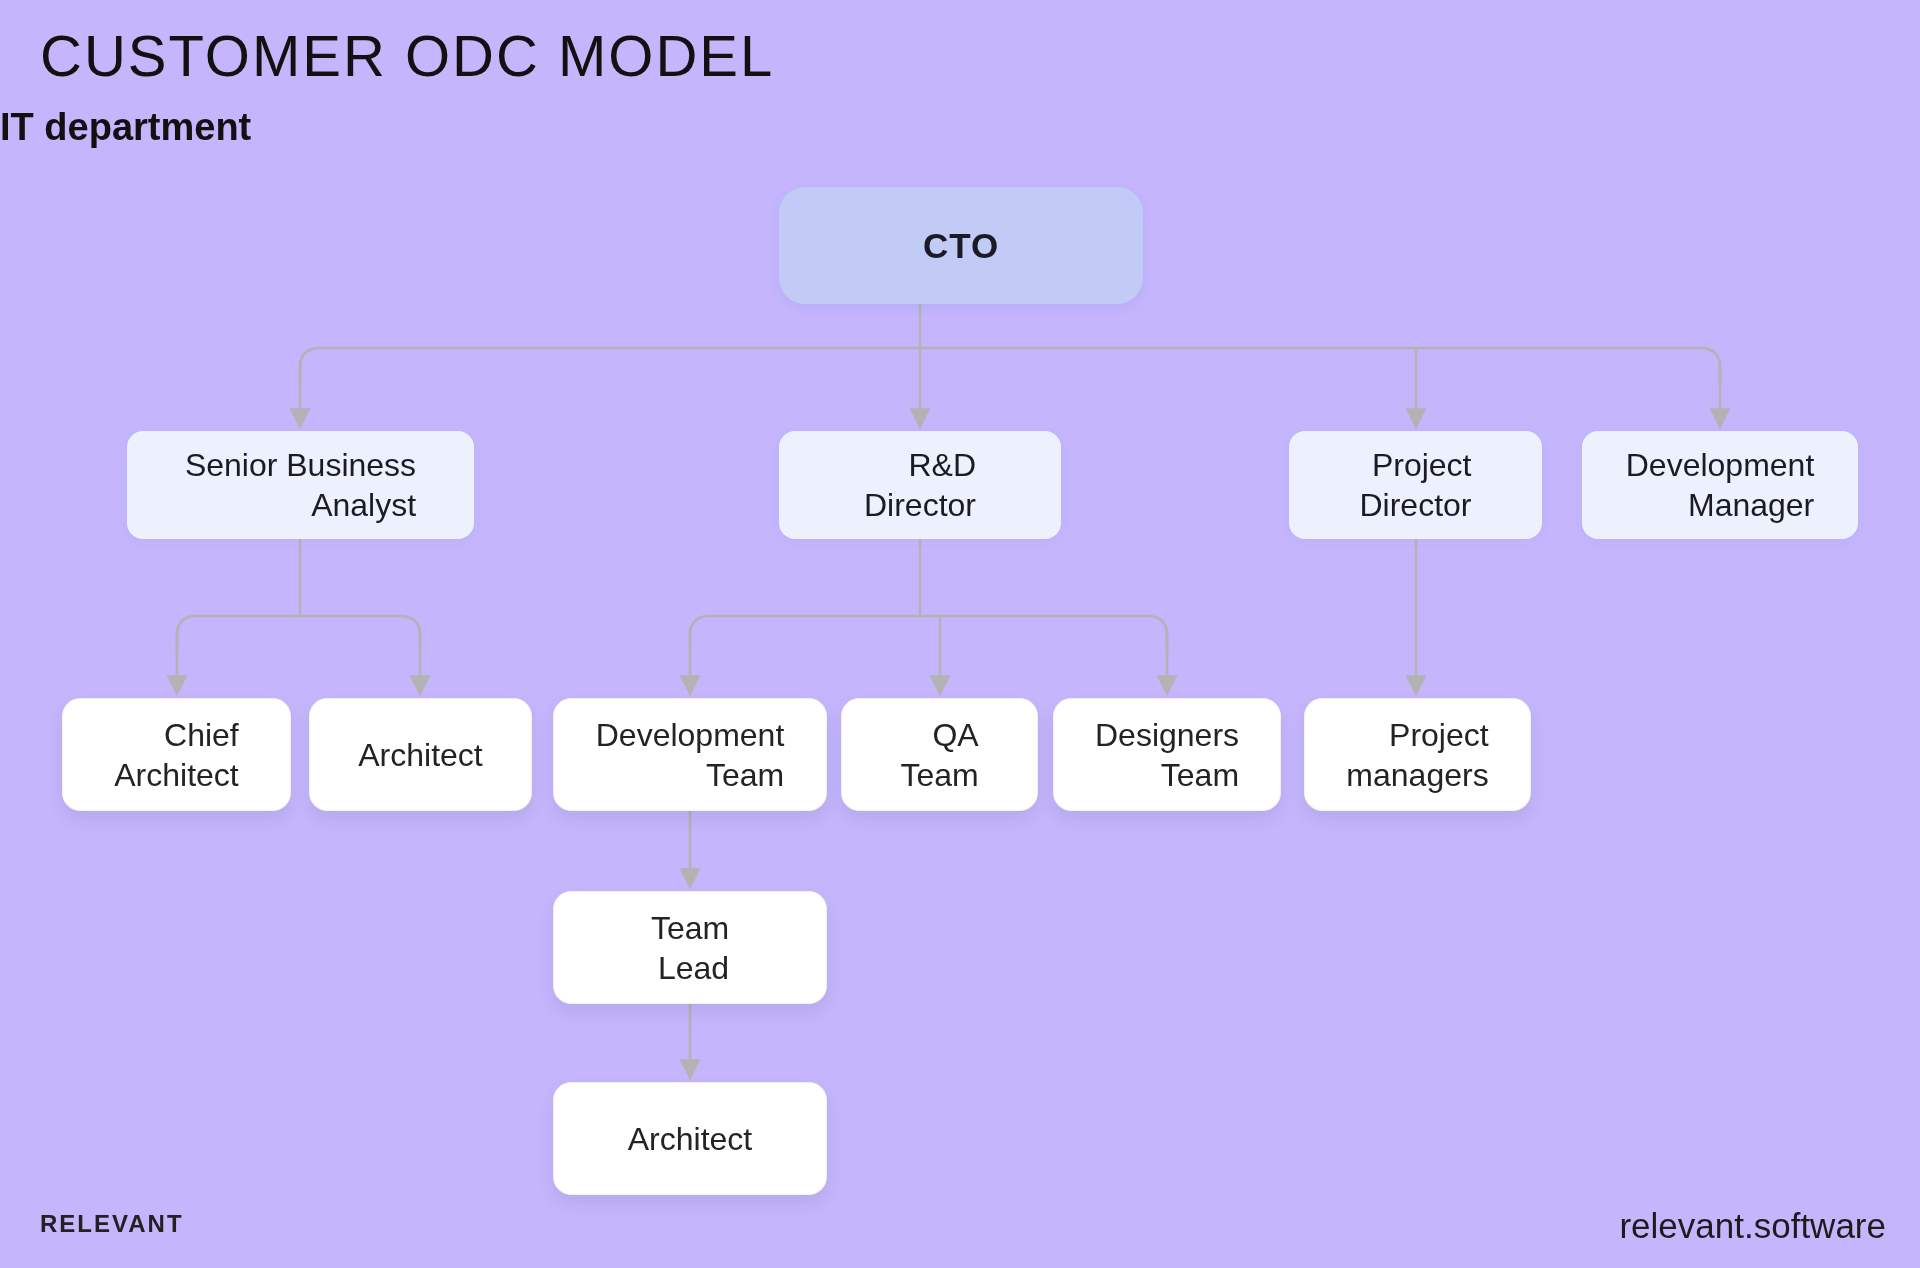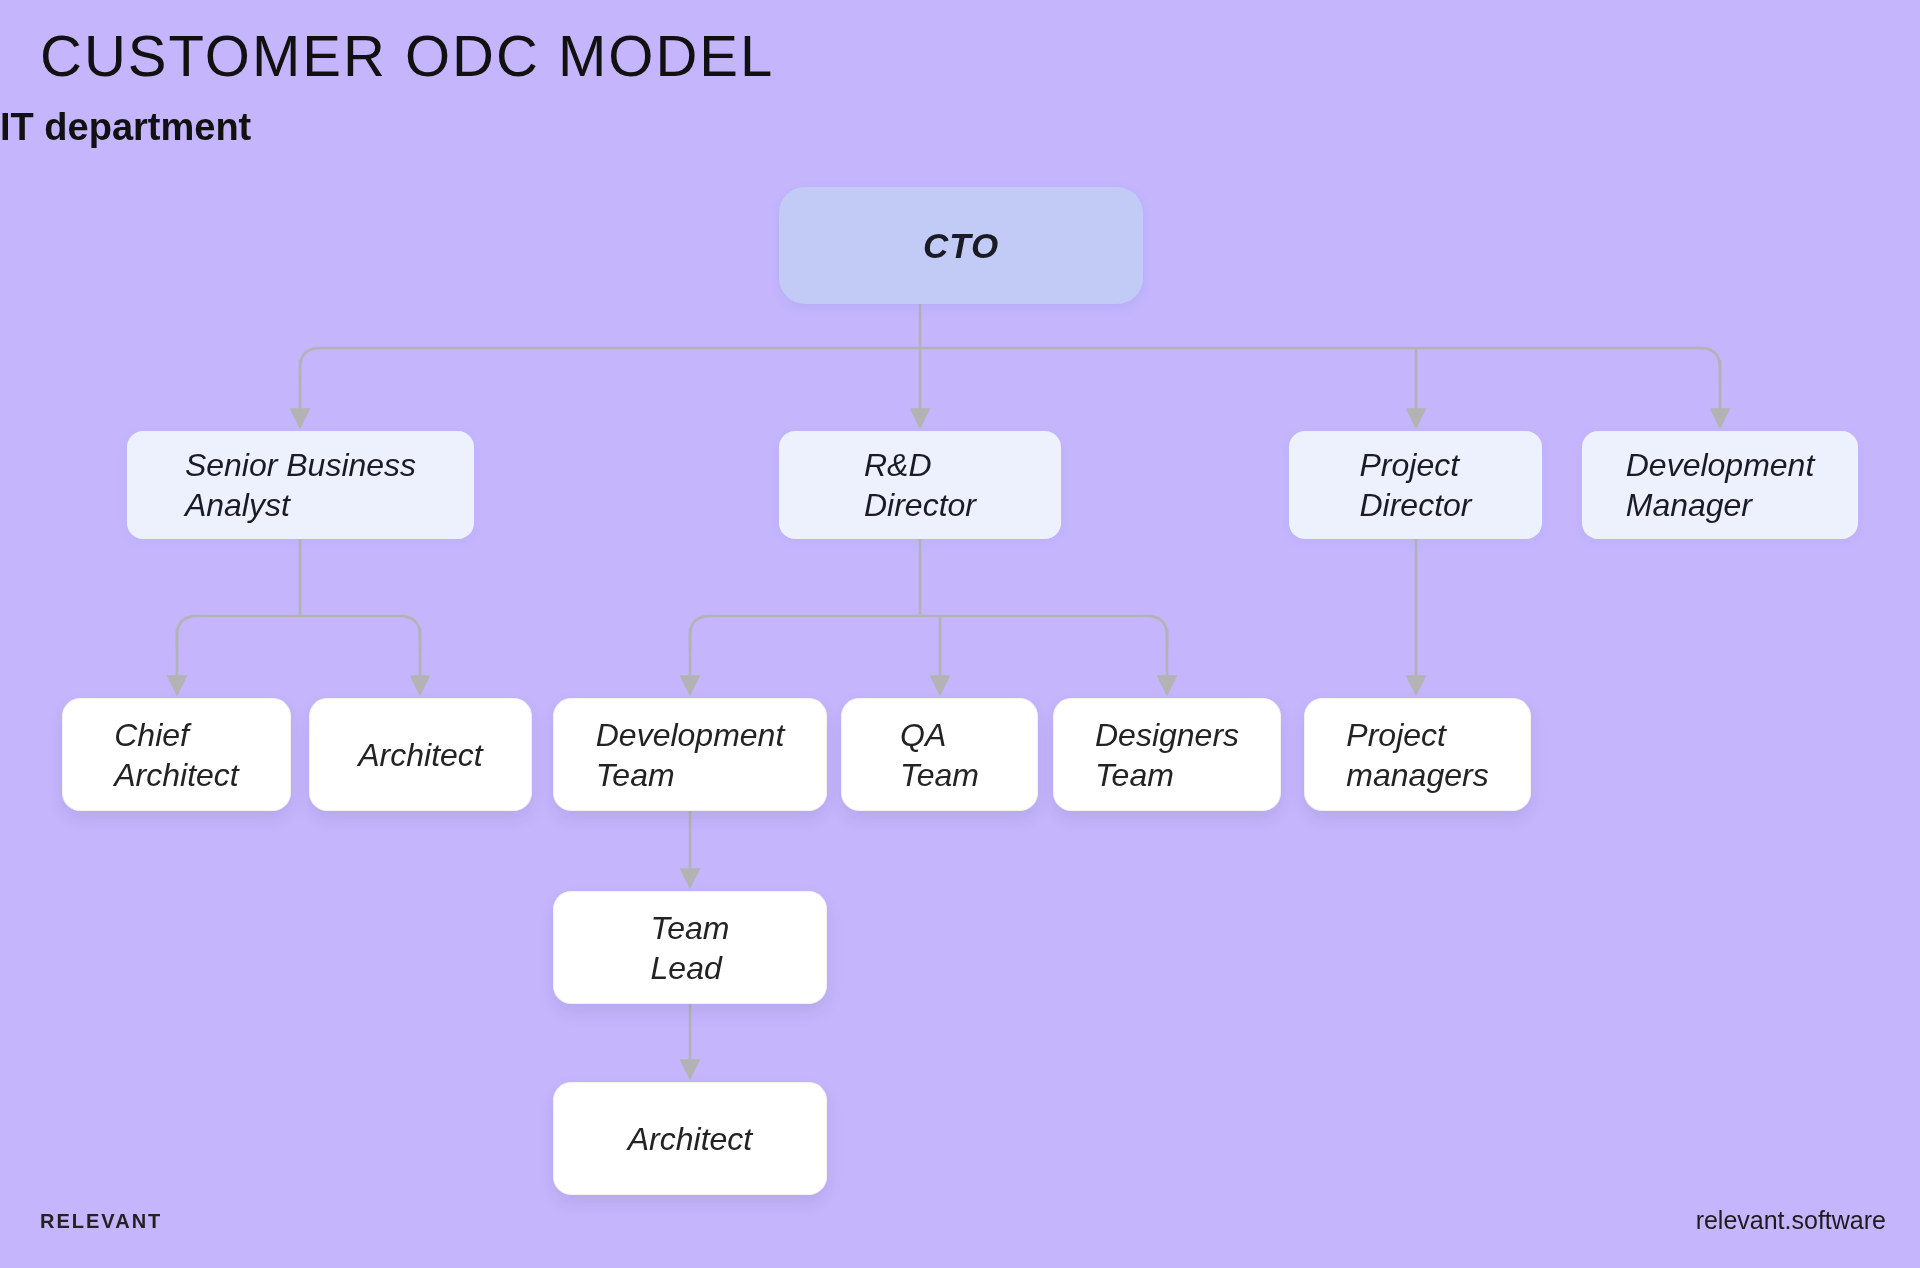--- a/index.html
+++ b/index.html
@@ -39,26 +39,25 @@
   svg.edges path.edge {
     fill: none;
     stroke: var(--connector);
     stroke-width: 2.5;
   }
   .node {
     position: absolute;
     display: flex;
     align-items: center;
     justify-content: center;
-    text-align: left;
+    text-align: right;
     white-space: pre-line;
     color: var(--node-text);
     font-size: 32px;
     line-height: 40px;
-    font-style: italic;
   }
   .node.root {
     background: var(--root-fill);
     border-radius: 26px;
     font-size: 35px;
     font-weight: 700;
     letter-spacing: 1px;
     box-shadow: 0 4px 10px rgba(130,150,220,0.18);
   }
   .node.branch {
@@ -69,29 +68,29 @@
   .node.leaf {
     background: var(--leaf-fill);
     border: 1px solid #f2f2f2;
     border-radius: 18px;
     box-shadow: 0 8px 18px rgba(0,0,0,0.07);
     color: #232323;
   }
   .footer-brand {
     position: absolute;
     left: 40px; top: 1210px;
-    font-size: 20px;
+    font-size: 24px;
     font-weight: 800;
     letter-spacing: 2px;
     color: #222222;
   }
   .footer-site {
     position: absolute;
     right: 34px; top: 1206px;
-    font-size: 25px;
+    font-size: 35px;
     font-weight: 400;
     color: #1c1c1c;
   }
 </style>
 </head>
 <body>
 
 <div class="canvas" style="--root-fill: #c1cbf6; --branch-fill: #edf1fd; --leaf-fill: #ffffff; --connector: #b3b3b3; --node-text: #1b1b26; --title-text: #111111;">
 
   <div class="page-title">CUSTOMER ODC MODEL</div>

